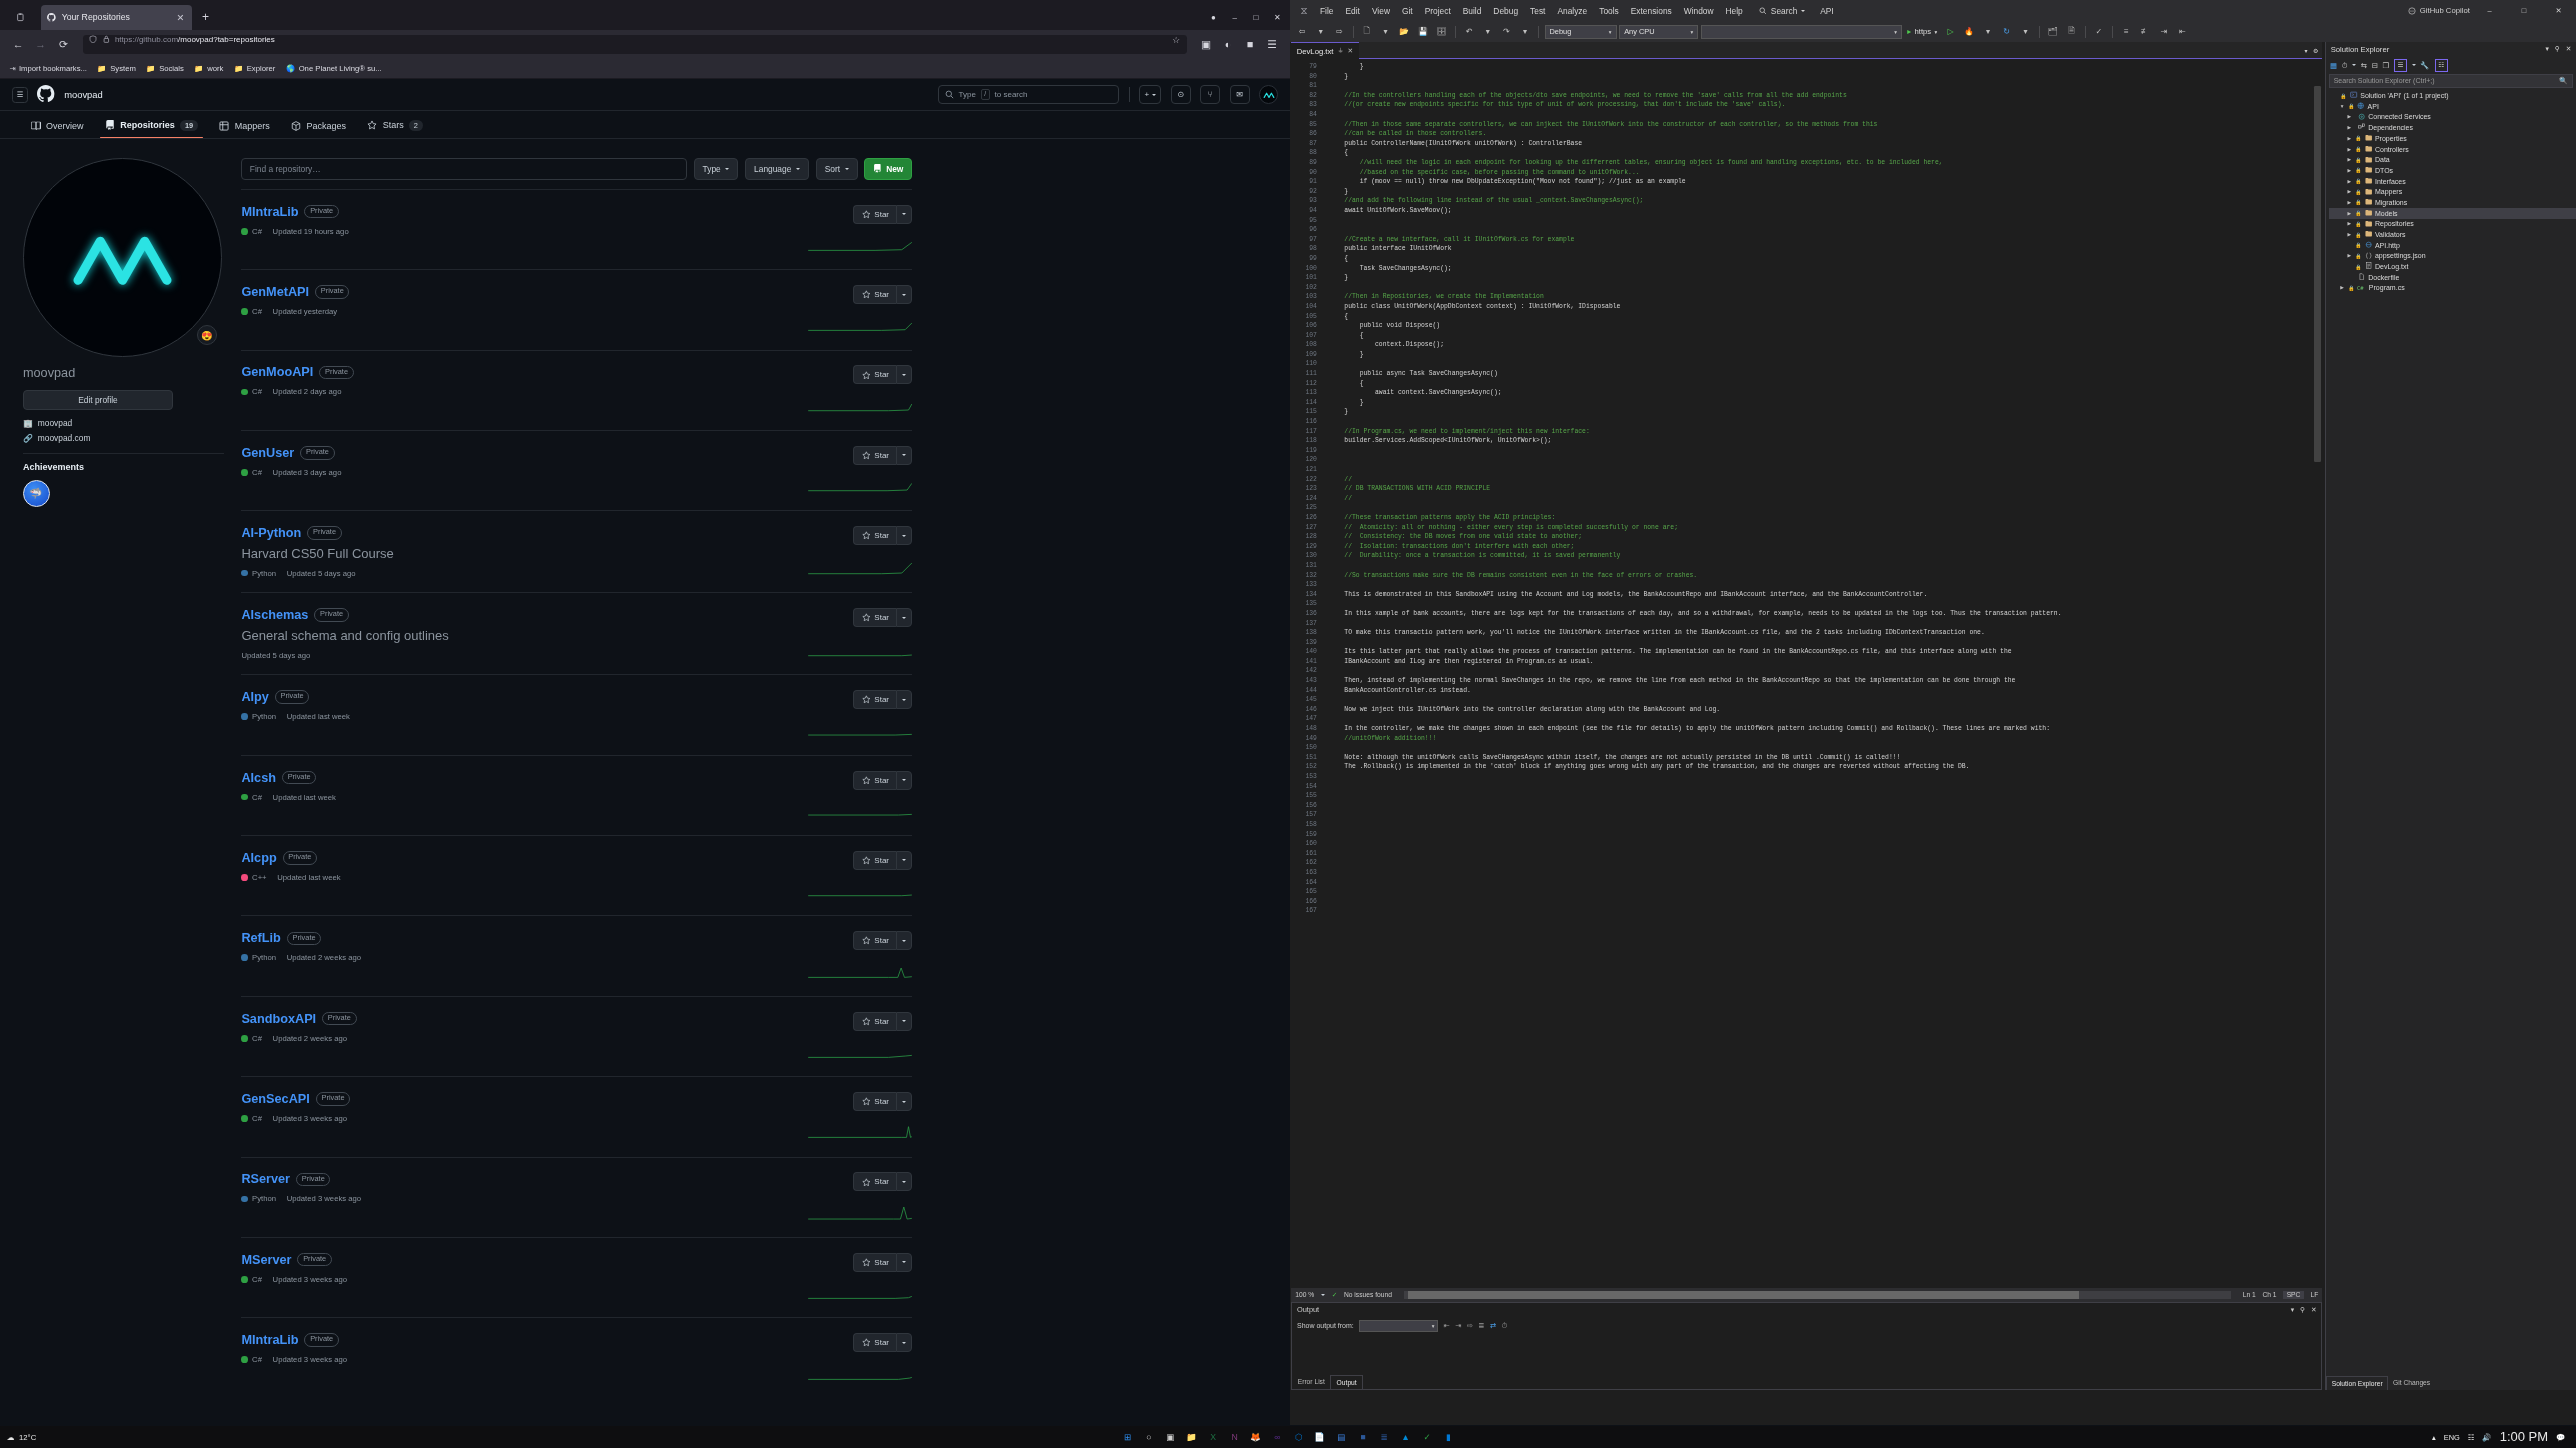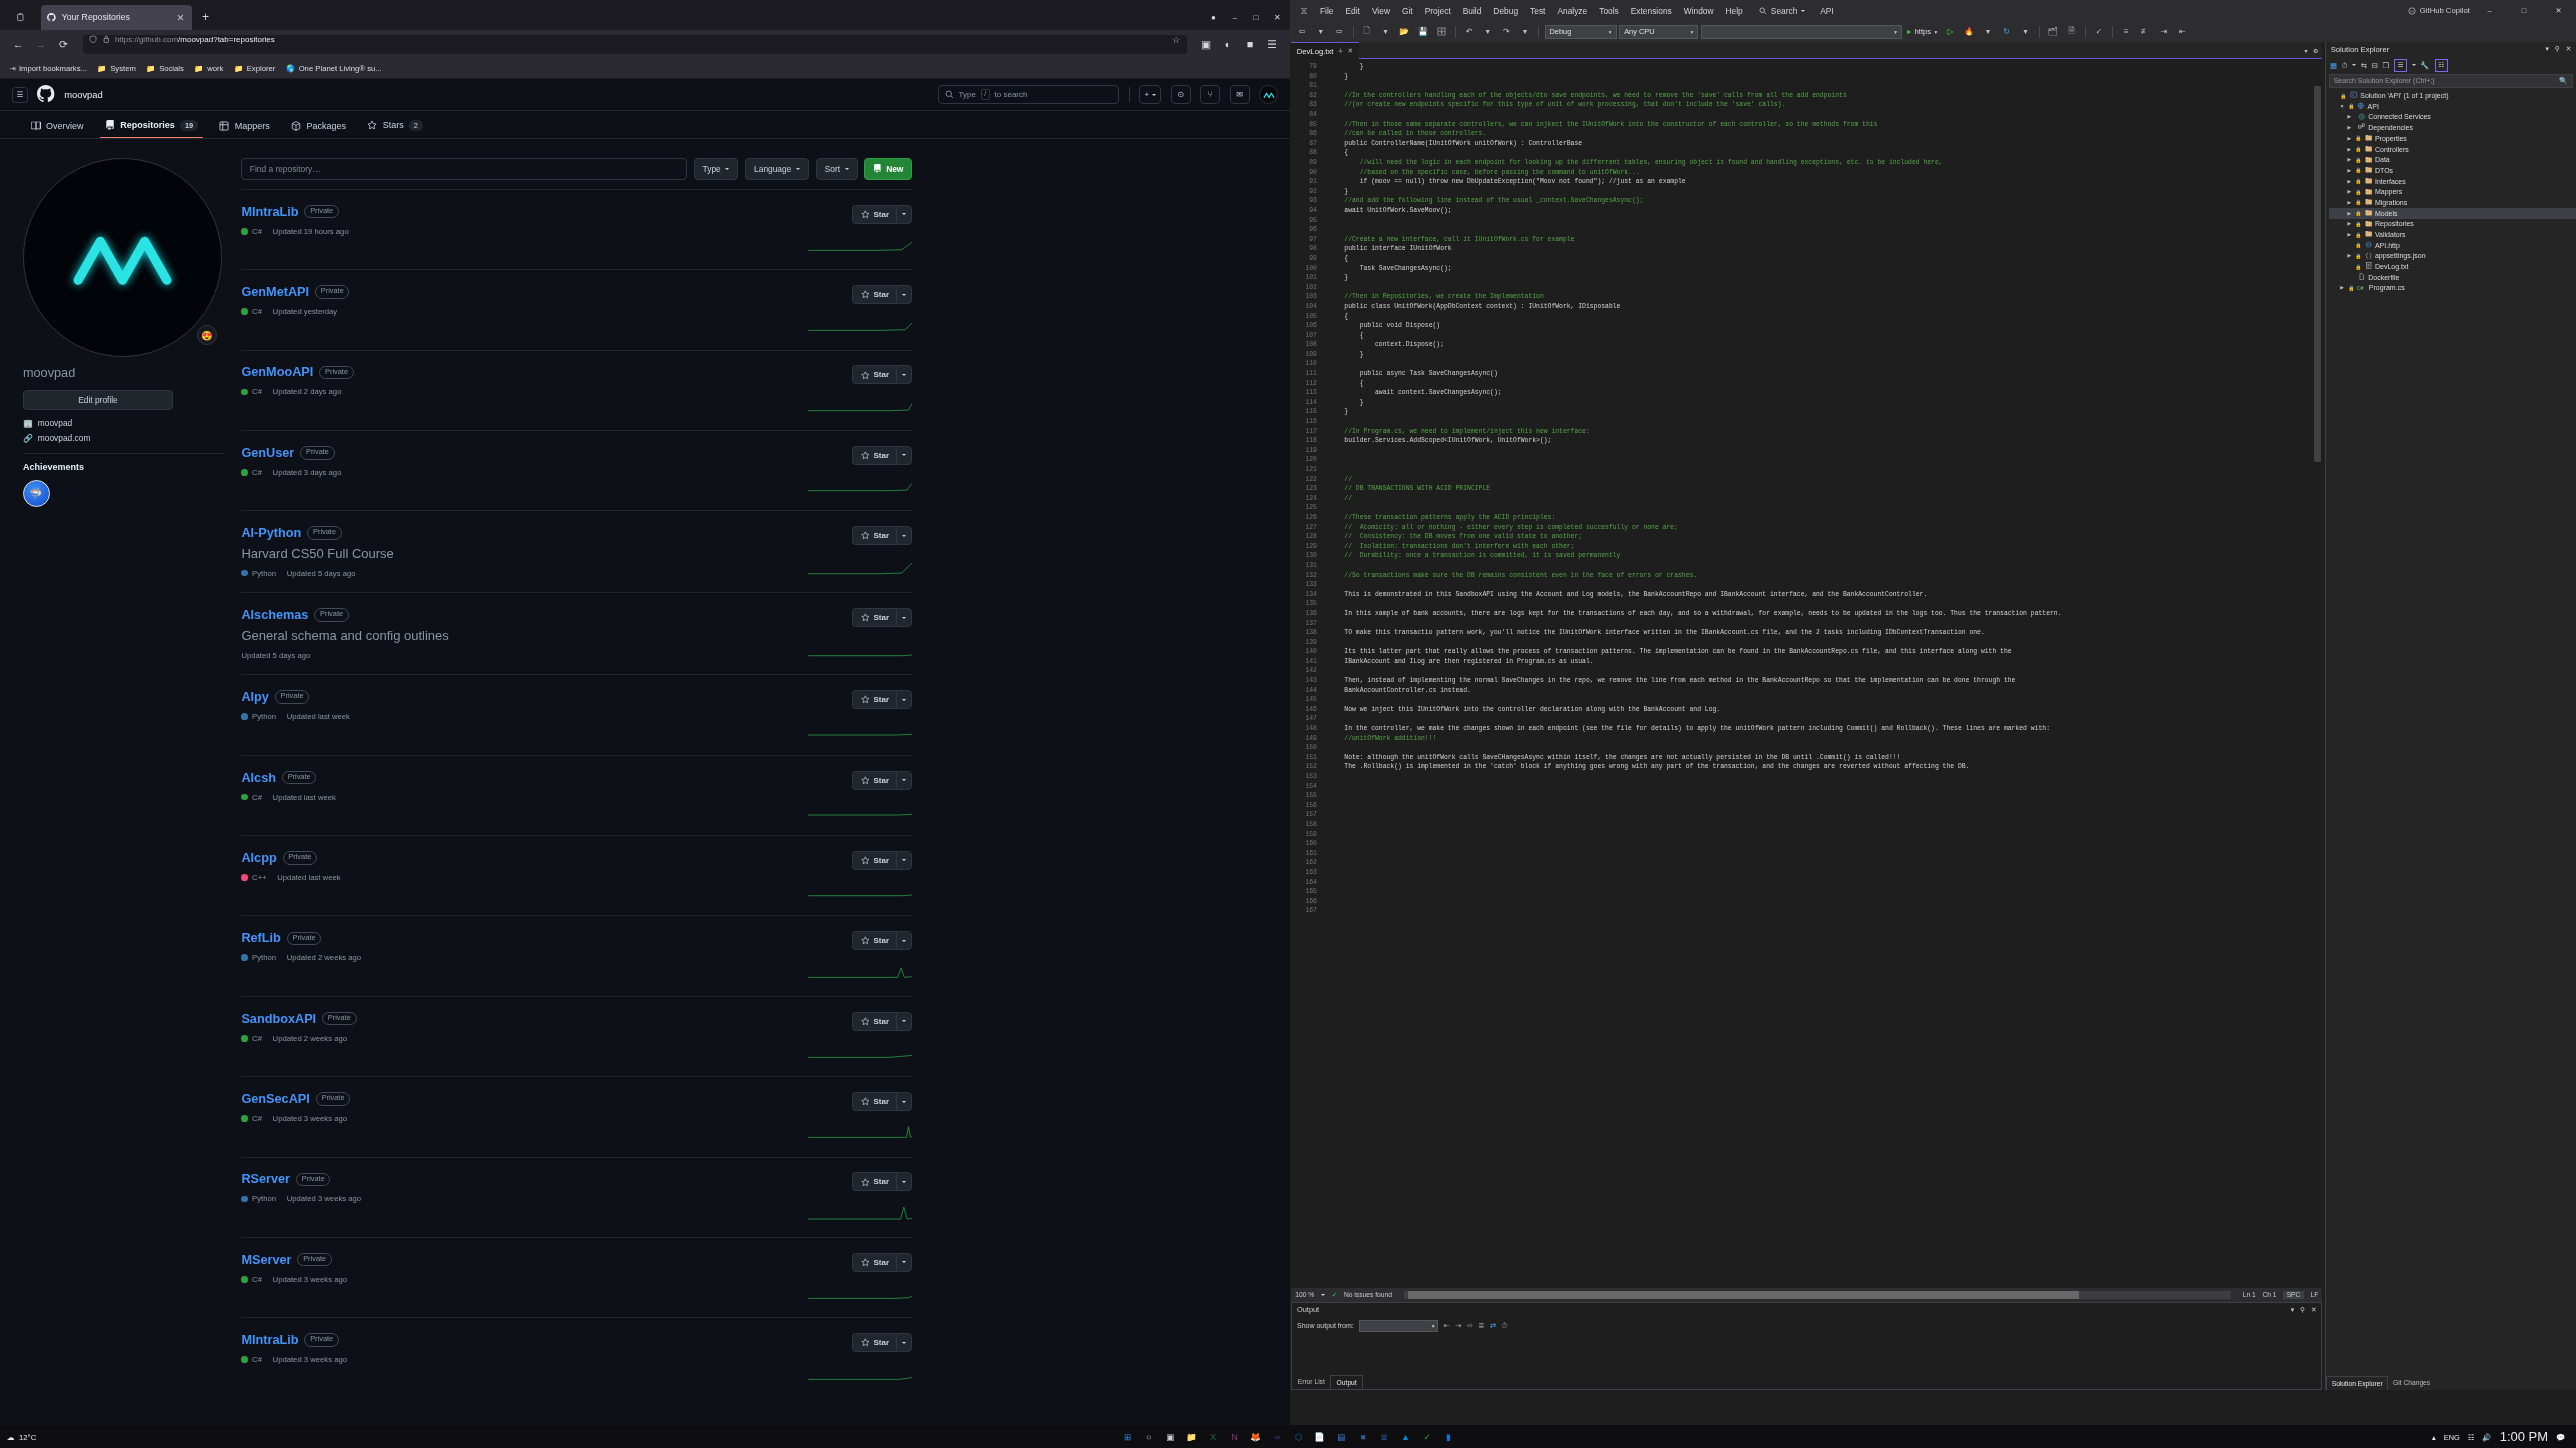--- a/index.html
+++ b/index.html
@@ -78,21 +78,21 @@
   .repo-item { border-top: 0.7px solid #21262d; padding: 14.8px 0 14.8px 0; display: flex; position: relative; min-height: 65px; }
   .repo-left { flex: 1; }
   .repo-titlerow { display: flex; align-items: center; gap: 6px; }
   .repo-name { color: #4493f8; font-size: 12.7px; font-weight: bold; }
   .repo-private { border: 0.7px solid #424a53; border-radius: 13.4px; color: #8b949e; font-size: 7.4px; padding: 0px 4.7px 0.7px 4.7px; line-height: 10.7px; }
   .repo-desc { color: #8b949e; font-size: 13px; margin-top: 5.4px; }
   .repo-metarow { display: flex; align-items: center; gap: 10.7px; margin-top: 8px; }
   .repo-lang { display: flex; align-items: center; gap: 4px; color: #8b949e; font-size: 7.7px; }
   .lang-dot { width: 6.7px; height: 6.7px; border-radius: 50%; }
   .repo-updated { color: #8b949e; font-size: 7.7px; }
-  .repo-right { width: 107px; display: flex; flex-direction: column; align-items: flex-end; font-weight: bold; }
+  .repo-right { width: 107px; display: flex; flex-direction: column; align-items: flex-end; }
   .star-group { display: flex; }
   .star-btn { height: 19px; background: #21262d; border: 0.7px solid #30363d; border-right: none; border-radius: 4px 0 0 4px; color: #c9d1d9; font-size: 8px; display: flex; align-items: center; gap: 4px; padding: 0 7.4px; }
   .star-drop { height: 19px; width: 16px; background: #21262d; border: 0.7px solid #30363d; border-radius: 0 4px 4px 0; display: flex; align-items: center; justify-content: center; }
   .spark { margin-top: 13.4px; width: 104px; height: 17.4px; }
 
   
   .vs { position: absolute; left: 1290px; top: 0; width: 1286px; height: 1425px; background: #1e1e1e; }
   .vs-title { height: 21.5px; background: #2d2d30; display: flex; align-items: center; padding-left: 4px; gap: 0; }
   .vs-logo { width: 20px; height: 16px; display: flex; align-items: center; justify-content: center; color: #a0a0a8; font-size: 10px; }
   .vs-menu { display: flex; align-items: center; }

